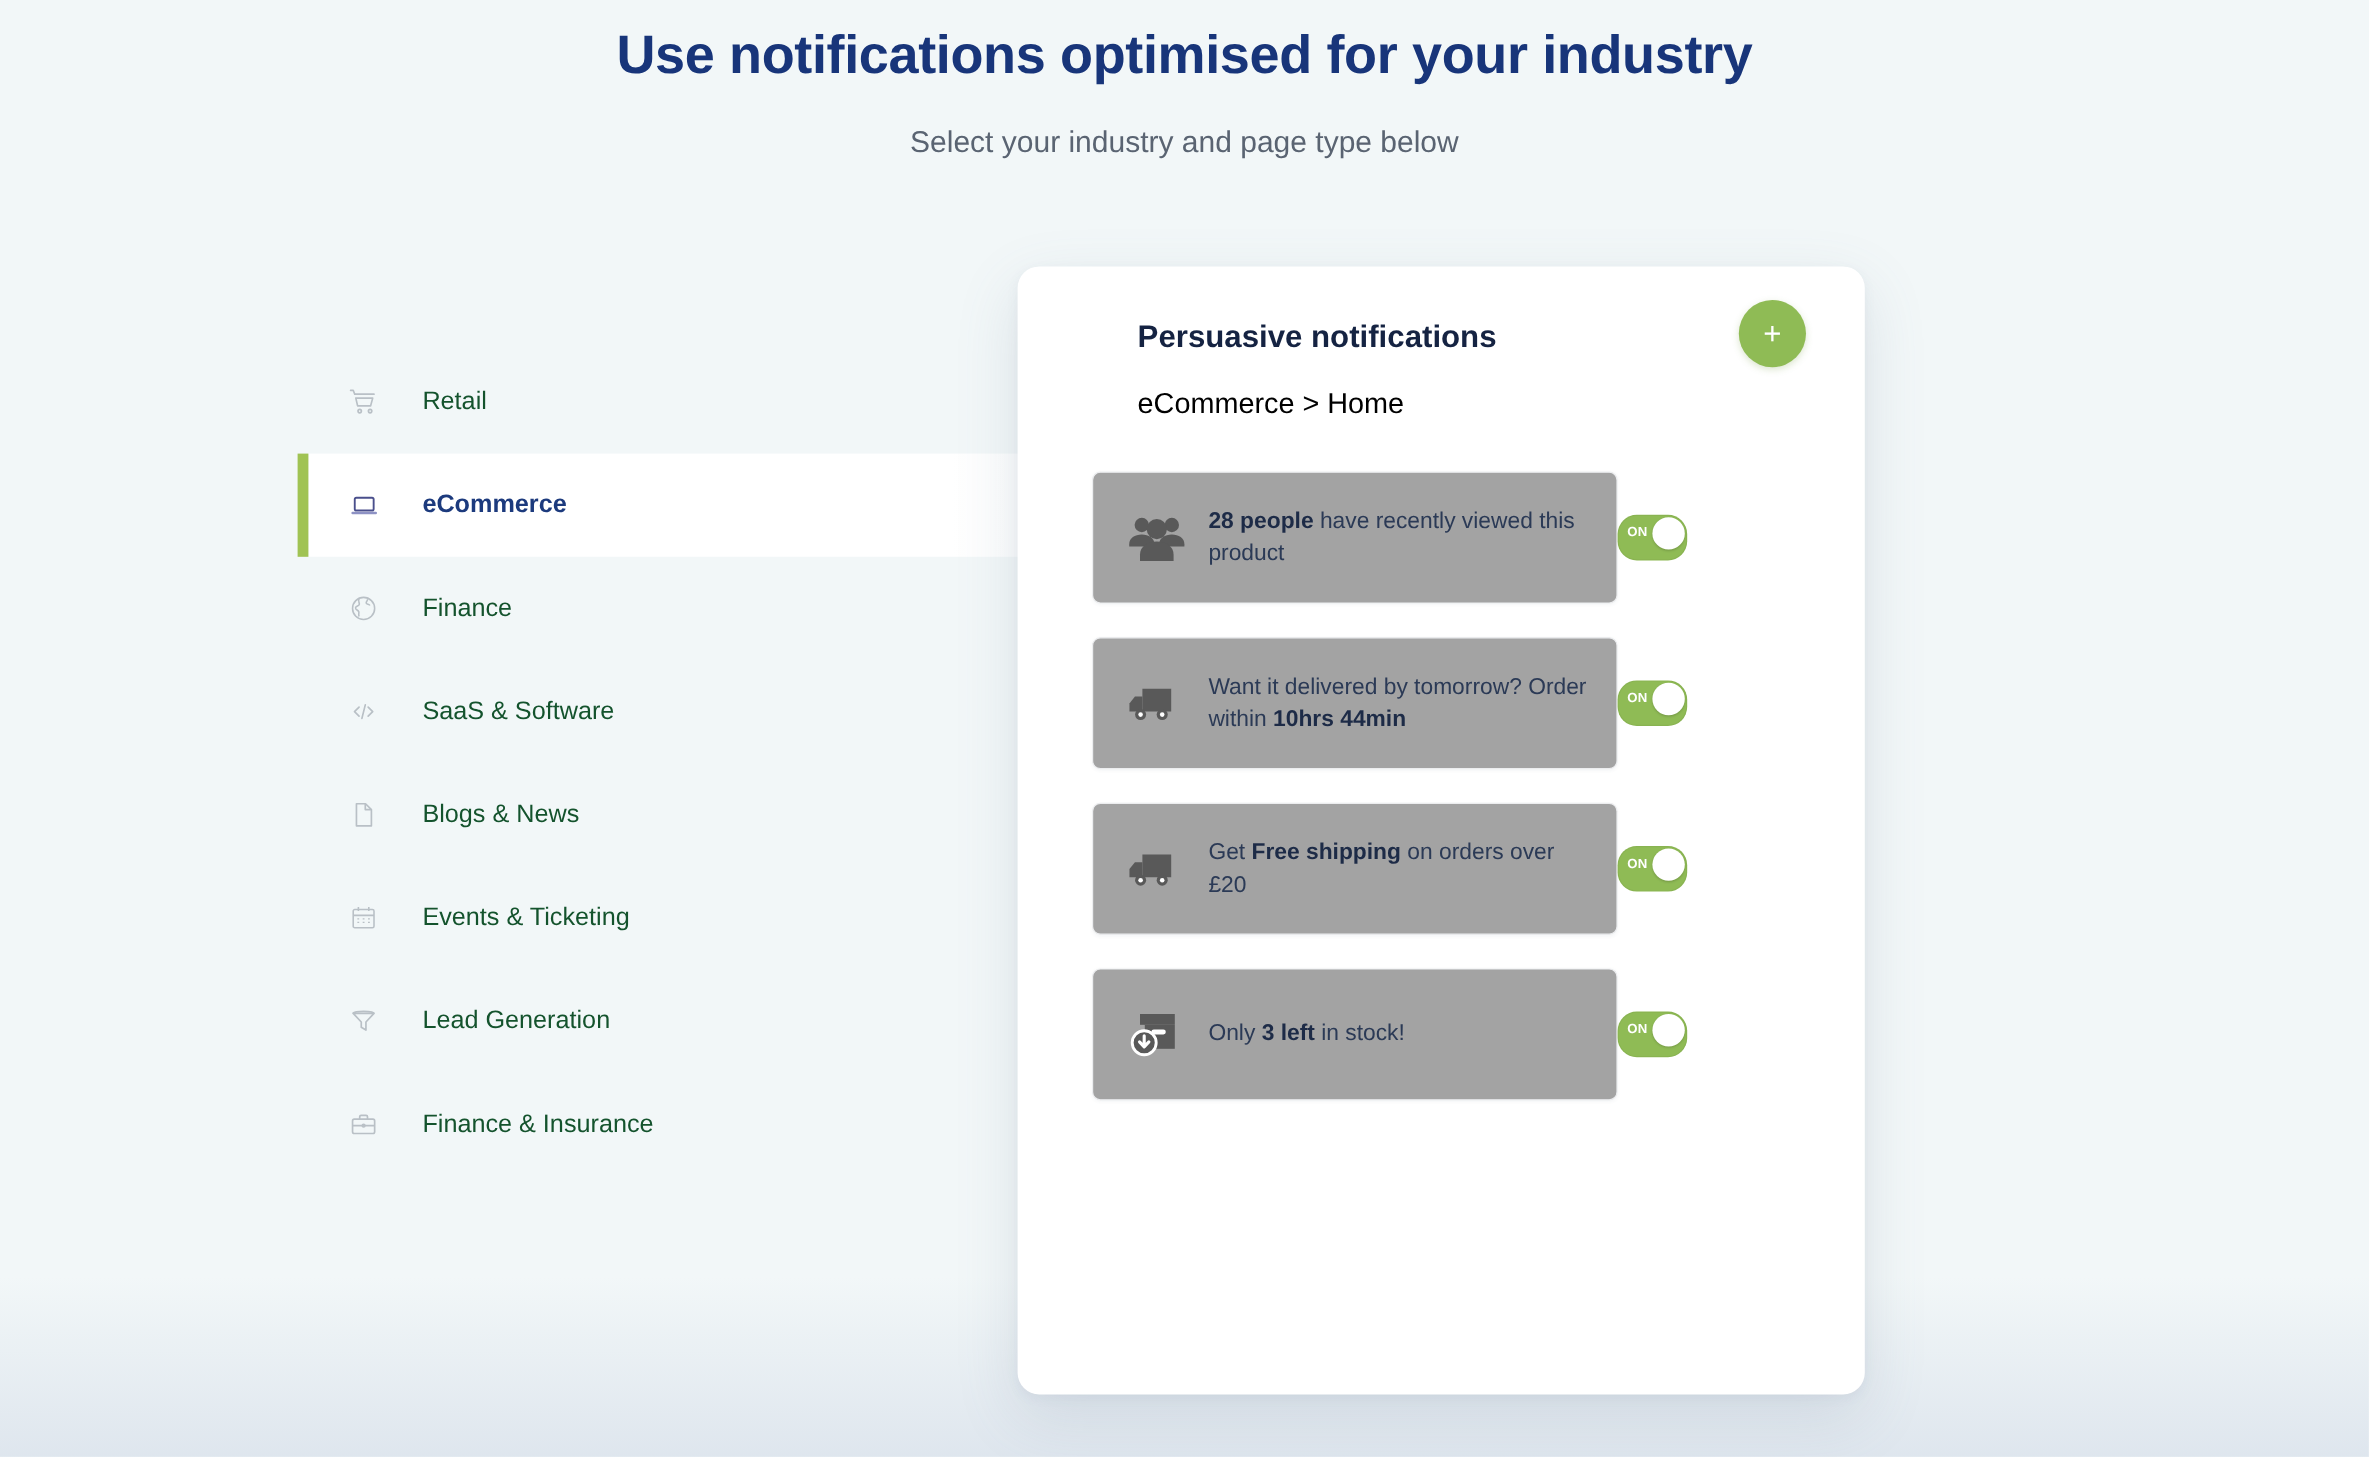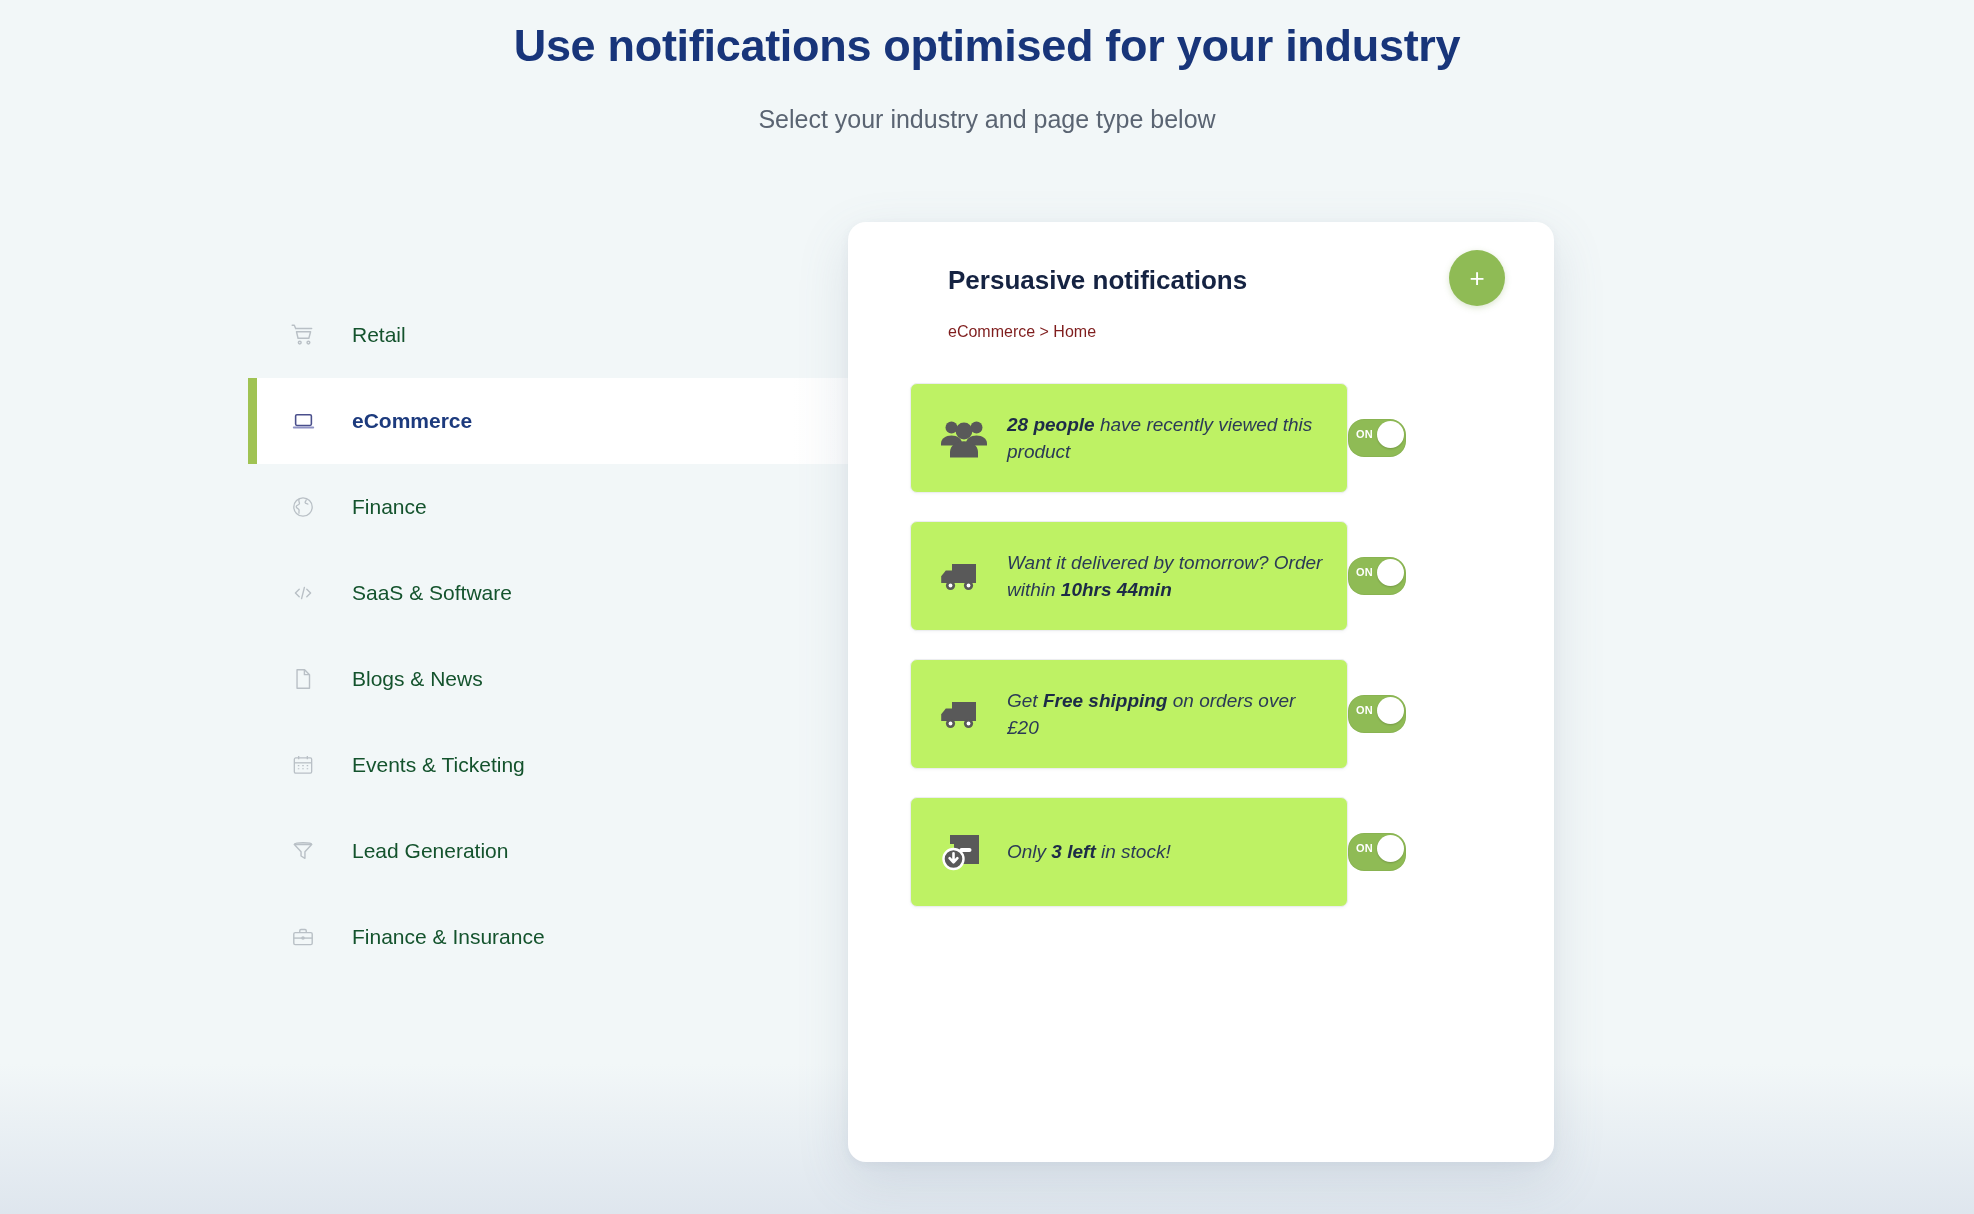--- a/index.html
+++ b/index.html
@@ -123,22 +123,22 @@
     padding: 43px 56px 0 100px;
   }
   .card-title {
     font-size: 26px;
     font-weight: bold;
     color: #152342;
     margin: 0;
     line-height: 1.2;
   }
   .card-crumb {
-    font-size: 16px;
-    color: #7f1d1d;
+    font-size: 24px;
+    color: #000000;
     margin: 0;
     padding-top: 27px;
     font-weight: 400;
   }
   .add-btn {
     position: absolute;
     right: 49px;
     top: 28px;
     width: 56px;
     height: 56px;
@@ -164,29 +164,28 @@
     align-items: center;
     margin: 0 0 28px 0;
     padding-left: 62px;
     padding-right: 40px;
   }
   .notif-row:last-child { margin-bottom: 0; }
 
   .notif-box {
     width: 438px;
     min-height: 110px;
-    background: #bef264;
+    background: #a3a3a3;
     border: 1px solid #ecedef;
     border-radius: 7px;
     box-shadow: 0 1px 3px rgba(60,72,95,0.05);
     display: flex;
     align-items: center;
     box-sizing: border-box;
     padding: 14px 22px 14px 24px;
-    font-style: italic;
   }
   .notif-icon {
     width: 58px;
     min-width: 58px;
     height: 52px;
     display: flex;
     align-items: center;
     justify-content: center;
     margin-right: 14px;
     color: #595959;

